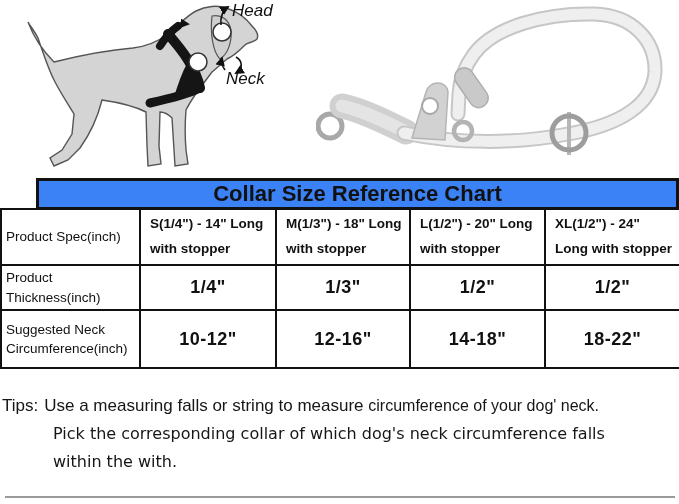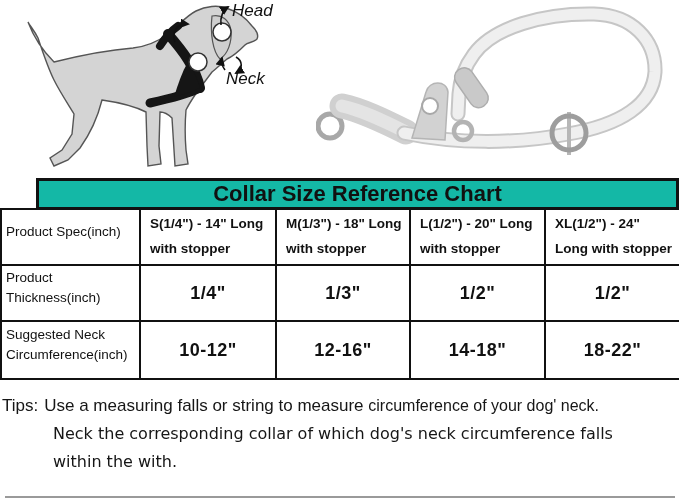--- a/index.html
+++ b/index.html
@@ -9,38 +9,38 @@
   }
 
   
   .top-section{position:absolute;left:0;top:0;width:602px;height:178px;}
   .dog-figure{position:absolute;left:10px;top:0;width:282px;height:176px;}
   .collar-figure{position:absolute;left:316px;top:0;width:363px;height:176px;}
 
   
   .chart{position:absolute;left:0;top:178px;width:679px;box-sizing:border-box;}
   .chart-title{
-    box-sizing:border-box;border:3px solid #111;background:#14b8a6;
+    box-sizing:border-box;border:3px solid #111;background:#3b82f6;
     height:32px;line-height:26px;text-align:center;
     font-size:22px;font-weight:bold;color:#111;margin-left:36px;
   }
   table.size-table{
     width:679px;table-layout:fixed;border-collapse:collapse;margin-top:-2px;
   }
   table.size-table td,table.size-table th{
     border:2px solid #111;box-sizing:border-box;vertical-align:middle;
     background:#fff;color:#111;
   }
   col.c0{width:139px;}col.c1{width:136px;}col.c2{width:134px;}col.c3{width:135px;}col.c4{width:135px;}
   .row-head{height:55px;}
   .row-thick{height:43px;}
   .row-circ{height:58px;}
   th.spec-label,td.row-label{
     text-align:left;font-weight:400;font-size:13.5px;line-height:1.45;
-    padding:2px 2px 13px 4px;
+    padding:2px 2px 2px 4px;
   }
   th.size-head{
     text-align:left;font-weight:600;font-size:13.5px;line-height:1.85;
     padding:2px 4px 2px 9px;
   }
   td.value-cell{
     text-align:center;font-weight:600;font-size:18px;letter-spacing:.5px;
   }
 
   
@@ -156,17 +156,17 @@
       <td class="value-cell">18-22"</td>
     </tr>
   </tbody>
     </table>
 </div>
 
 <div class="tips">
   <div>
     <span class="tips-prefix">Tips:</span><span>Use a measuring falls or string to measure </span><span class="emph">circumference of your dog' neck.</span>
   </div>
-  <div class="cont">Neck the corresponding collar of which dog's neck circumference falls</div>
+  <div class="cont">Pick the corresponding collar of which dog's neck circumference falls</div>
   <div class="cont">within the with.</div>
 </div>
 
 <div class="bottom-rule"></div>
 
 </body></html>

